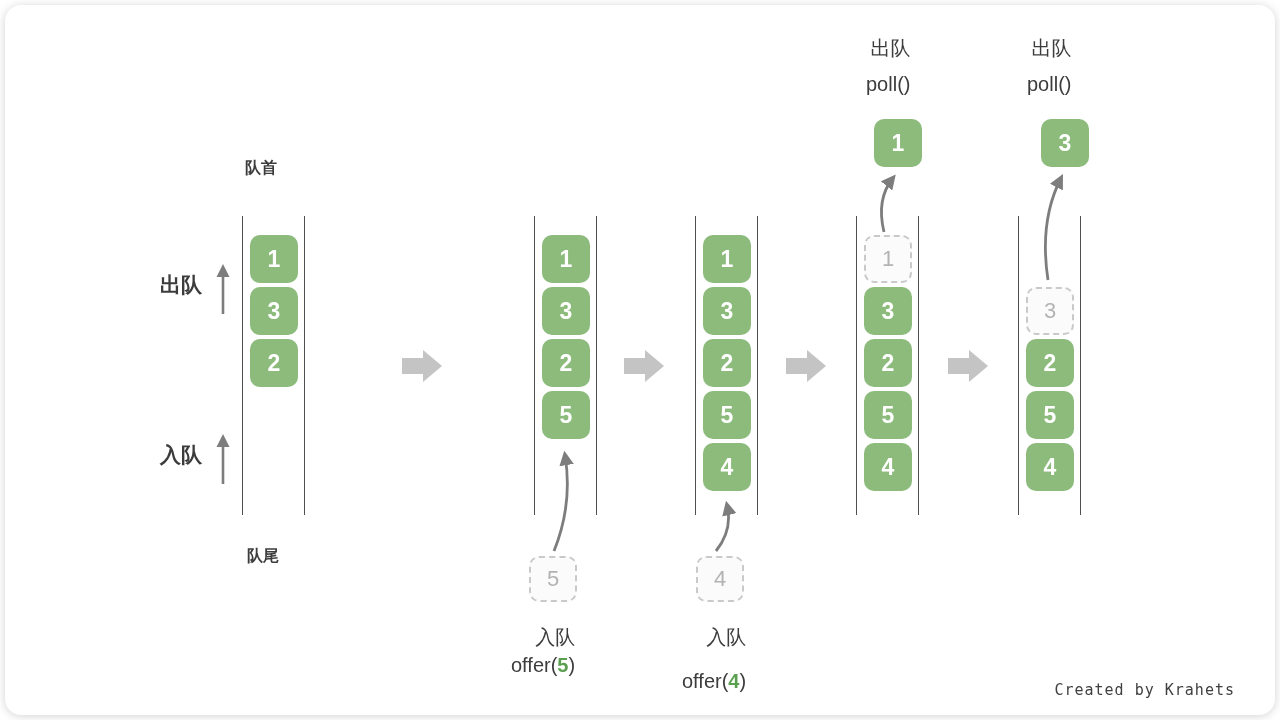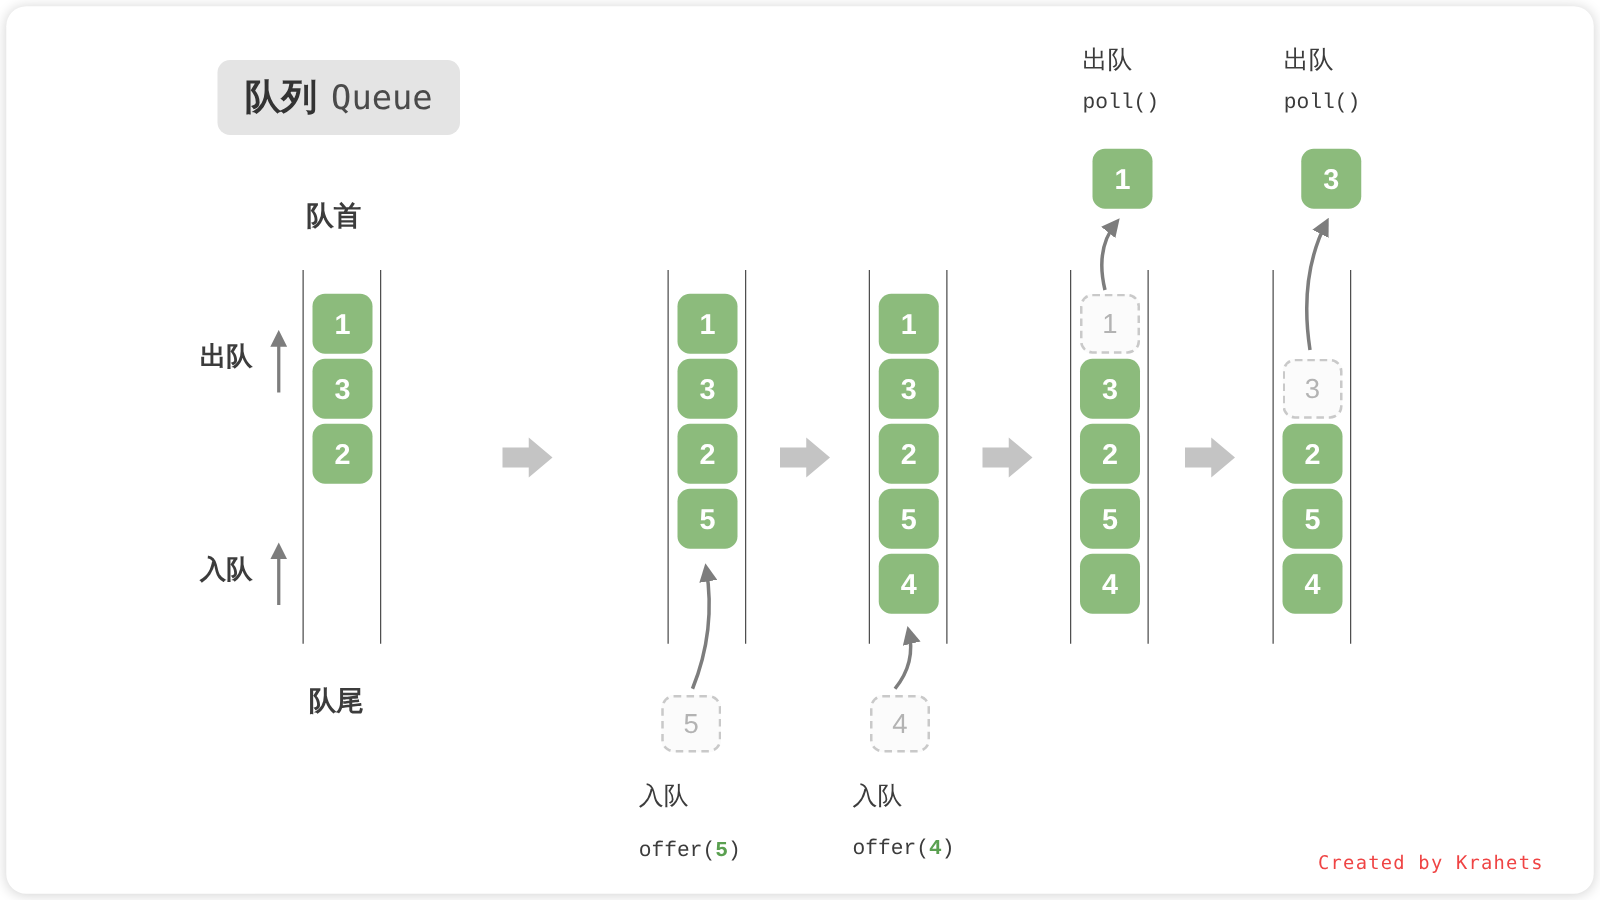--- a/index.html
+++ b/index.html
@@ -5,32 +5,32 @@
   html,body{margin:0;padding:0;background:#ffffff;}
   #stage{
     position:relative;width:1280px;height:720px;overflow:hidden;
     font-family:"Liberation Sans",sans-serif;color:#3c3c3c;
   }
   #card{
     position:absolute;left:5px;top:5px;right:5px;bottom:5px;
     background:#ffffff;border-radius:16px;
     box-shadow:0 1px 10px rgba(0,0,0,0.18);
   }
-  .abs{position:absolute;}
+  .abs{position:absolute;text-align:right;}
   
   #title-badge{
     left:169px;top:43px;width:194px;height:60px;background:#e4e4e4;
     border-radius:10px;display:flex;align-items:center;justify-content:center;gap:11px;
   }
   #title-badge .zh{font-weight:700;font-size:29px;color:#333333;}
   #title-badge .en{font-family:"DejaVu Sans Mono",monospace;font-size:27px;color:#4a4a4a;}
   
-  .side-label{font-weight:700;font-size:22px;color:#3c3c3c;}
+  .side-label{font-weight:700;font-size:16px;color:#3c3c3c;}
   .op-label{font-size:20px;font-weight:500;color:#3c3c3c;line-height:1;}
-  .op-code{font-family:Liberation Mono, monospace;font-size:17px;color:#3c3c3c;line-height:1;}
+  .op-code{font-family:Liberation Sans, sans-serif;font-size:20px;color:#3c3c3c;line-height:1;}
   .op-code .arg{color:#5aa050;font-weight:700;}
   
   .queue{
     position:absolute;top:211px;height:299px;width:63px;box-sizing:border-box;
     border-left:1.5px solid #4f4f4f;border-right:1.5px solid #4f4f4f;
   }
   .cell{
     position:absolute;left:7px;width:48px;height:48px;border-radius:10px;
     display:flex;align-items:center;justify-content:center;
     font-weight:700;font-size:23px;
@@ -46,52 +46,48 @@
     position:absolute;width:48px;height:48px;border-radius:10px;
     display:flex;align-items:center;justify-content:center;
   }
   .float-cell.green{background:#8cbb7c;color:#ffffff;font-weight:700;font-size:23px;}
   .float-cell.ghost{
     height:46px;background:#fbfbfb;color:#b3b3b3;font-size:22px;
     border:2px dashed #c9c9c9;box-sizing:border-box;
   }
   #watermark{
     right:40px;top:676px;font-family:"DejaVu Sans Mono",monospace;
-    font-size:15px;color:#ef4444;letter-spacing:1px;
+    font-size:15px;color:#404040;letter-spacing:1px;
   }
   #arrow-layer{position:absolute;left:0;top:0;pointer-events:none;}
 </style>
 </head>
 <body>
 
 <div id="stage">
   <div id="card">
 
-    <div id="title-badge" class="abs">
-      <span class="zh">队列</span>
-      <span class="en">Queue</span>
-    </div>
 
     <div class="abs side-label" style="left:240px;top:153px;">队首</div>
     <div class="abs side-label" style="left:242px;top:541px;">队尾</div>
     <div class="abs side-label" style="left:155px;top:266px;font-size:21px;">出队</div>
     <div class="abs side-label" style="left:155px;top:436px;font-size:21px;">入队</div>
 
     <div class="abs" style="left:861px;top:33px;">
       <div class="op-label">出队</div>
       <div class="op-code" style="margin-top:16px;">poll()</div>
     </div>
     <div class="abs" style="left:1022px;top:33px;">
       <div class="op-label">出队</div>
       <div class="op-code" style="margin-top:16px;">poll()</div>
     </div>
 
     <div class="abs" style="left:506px;top:622px;">
       <div class="op-label">入队</div>
-      <div class="op-code" style="margin-top:26px;"><span>offer(</span><span class="arg">5</span><span>)</span></div>
+      <div class="op-code" style="margin-top:8px;"><span>offer(</span><span class="arg">5</span><span>)</span></div>
     </div>
     <div class="abs" style="left:677px;top:622px;">
       <div class="op-label">入队</div>
       <div class="op-code" style="margin-top:24px;"><span>offer(</span><span class="arg">4</span><span>)</span></div>
     </div>
 
     <div class="queue" style="left:237px;">
       <div class="cell green slot0">1</div>
       <div class="cell green slot1">3</div>
       <div class="cell green slot2">2</div>

